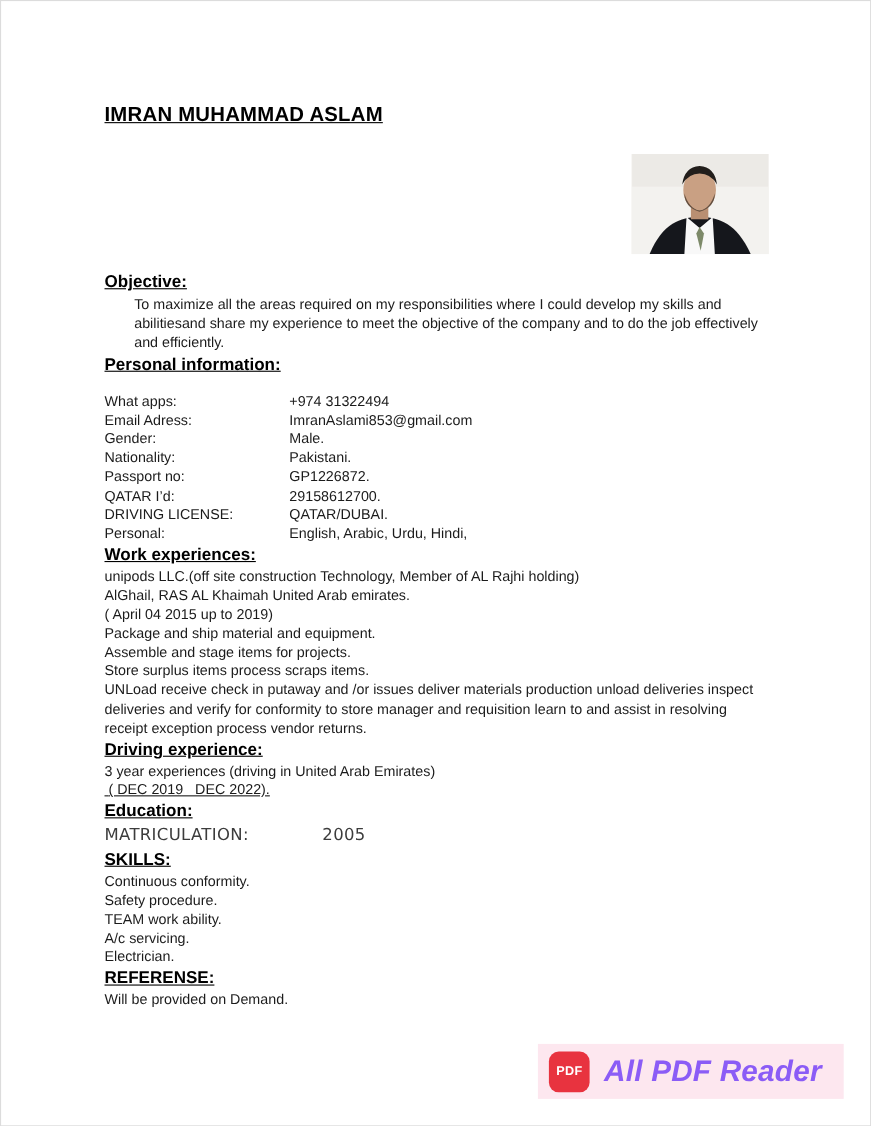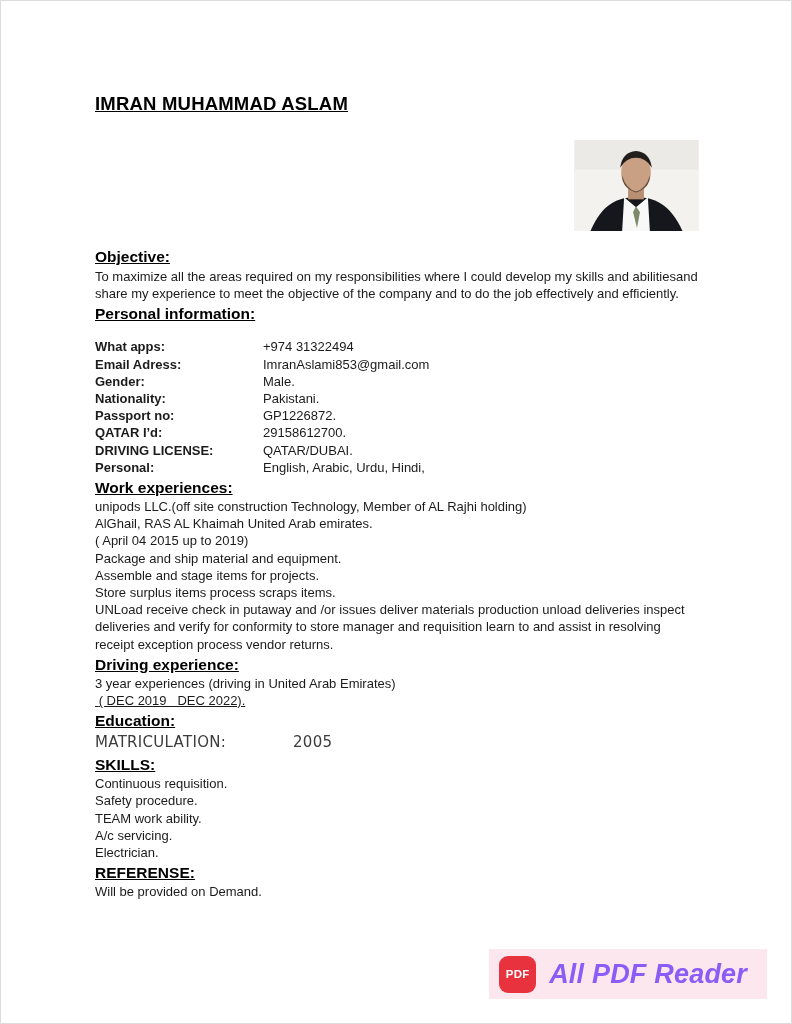--- a/index.html
+++ b/index.html
@@ -36,25 +36,25 @@
   .sec-heading {
     font-size:15.5px;
     font-weight:bold;
     line-height:20px;
     text-decoration:underline;
     color:#000;
     margin-top:2px;
   }
   .h-objective { margin-top:132px; }
 
-  .para { margin-top:1px; }
+  .para { margin-top:1px;margin-left:27px; }
 
   .pi-fields { margin-top:14px; }
   .pi-row { display:flex; }
-  .pi-label { display:inline-block; width:168px; flex:0 0 168px;font-weight:bold; }
+  .pi-label { display:inline-block; width:168px; flex:0 0 168px; }
   .pi-value { flex:1; }
 
   .edu-row {
     display:flex;
     font-family:"DejaVu Sans", sans-serif;
     font-size:15px;
     line-height:22px;
     color:#3c3c3c;
     letter-spacing:0.3px;
   }
@@ -190,21 +190,21 @@
     </div>
 
     <div class="sec-heading">Education:</div>
     <div class="edu-row">
       <span class="edu-label">MATRICULATION:</span>
       <span>2005</span>
     </div>
 
     <div class="sec-heading">SKILLS:</div>
     <div>
-      <div>Continuous requisition.</div>
+      <div>Continuous conformity.</div>
       <div>Safety procedure.</div>
       <div>TEAM work ability.</div>
       <div>A/c servicing.</div>
       <div>Electrician.</div>
     </div>
 
     <div class="sec-heading">REFERENSE:</div>
     <div>Will be provided on Demand.</div>
 
   </div>

